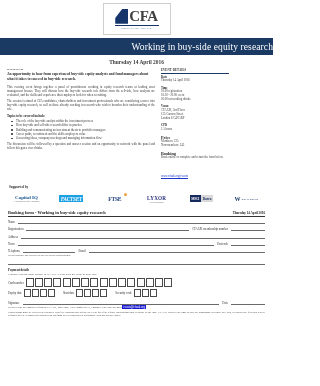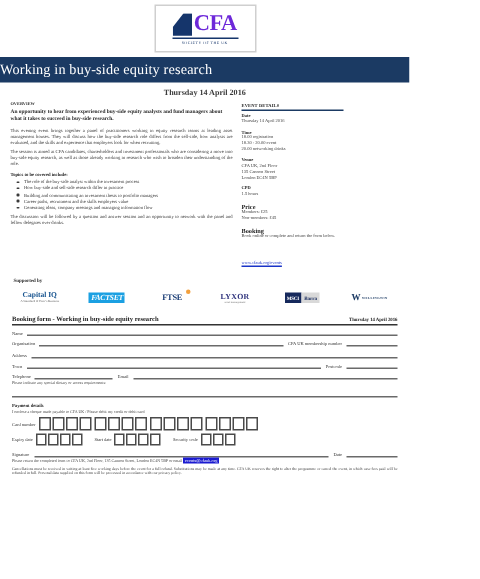--- a/index.html
+++ b/index.html
@@ -9,26 +9,26 @@
   .page{position:absolute;inset:0;background:#fff;}
 
   
   .logo-band{height:38px;display:flex;align-items:center;justify-content:center;background:#fff;}
   .logo-box{width:66px;height:30px;border:1px solid #cfcfcf;background:#fff;
             display:flex;flex-direction:column;align-items:center;justify-content:center;position:relative;}
   .logo-main{display:flex;align-items:center;height:17px;}
   .logo-swoosh{width:13px;height:15px;background:#15356b;
         clip-path:polygon(55% 0,100% 0,100% 100%,0 100%,0 62%);margin-right:1px;}
   .logo-cfa{font-family:"Liberation Serif",serif;font-weight:bold;font-size:15px;
-        letter-spacing:-0.4px;color:#6d28d9;line-height:15px;}
+        letter-spacing:-0.4px;color:#404040;line-height:15px;}
   .logo-sub{font-size:2.6px;letter-spacing:.35px;color:#15356b;margin-top:1px;text-transform:uppercase;}
   .logo-rule{width:44px;height:1px;background:#15356b;margin-top:.5px;}
 
   
-  .banner{background:#1b3a63;height:17px;display:flex;align-items:center;justify-content:flex-start;}
+  .banner{background:#1b3a63;height:17px;display:flex;align-items:center;justify-content:flex-end;}
   .banner-title{color:#fff;font-size:9.5px;font-family:"Liberation Serif",serif;letter-spacing:.1px;}
 
   
   .date-line{text-align:center;font-size:5.4px;font-weight:bold;color:#3b3b3b;margin:4px 0 3px;}
 
   
   .cols{display:flex;padding:0 7px;gap:6px;}
   .main-col{width:148px;}
   .side-col{width:68px;}
 

